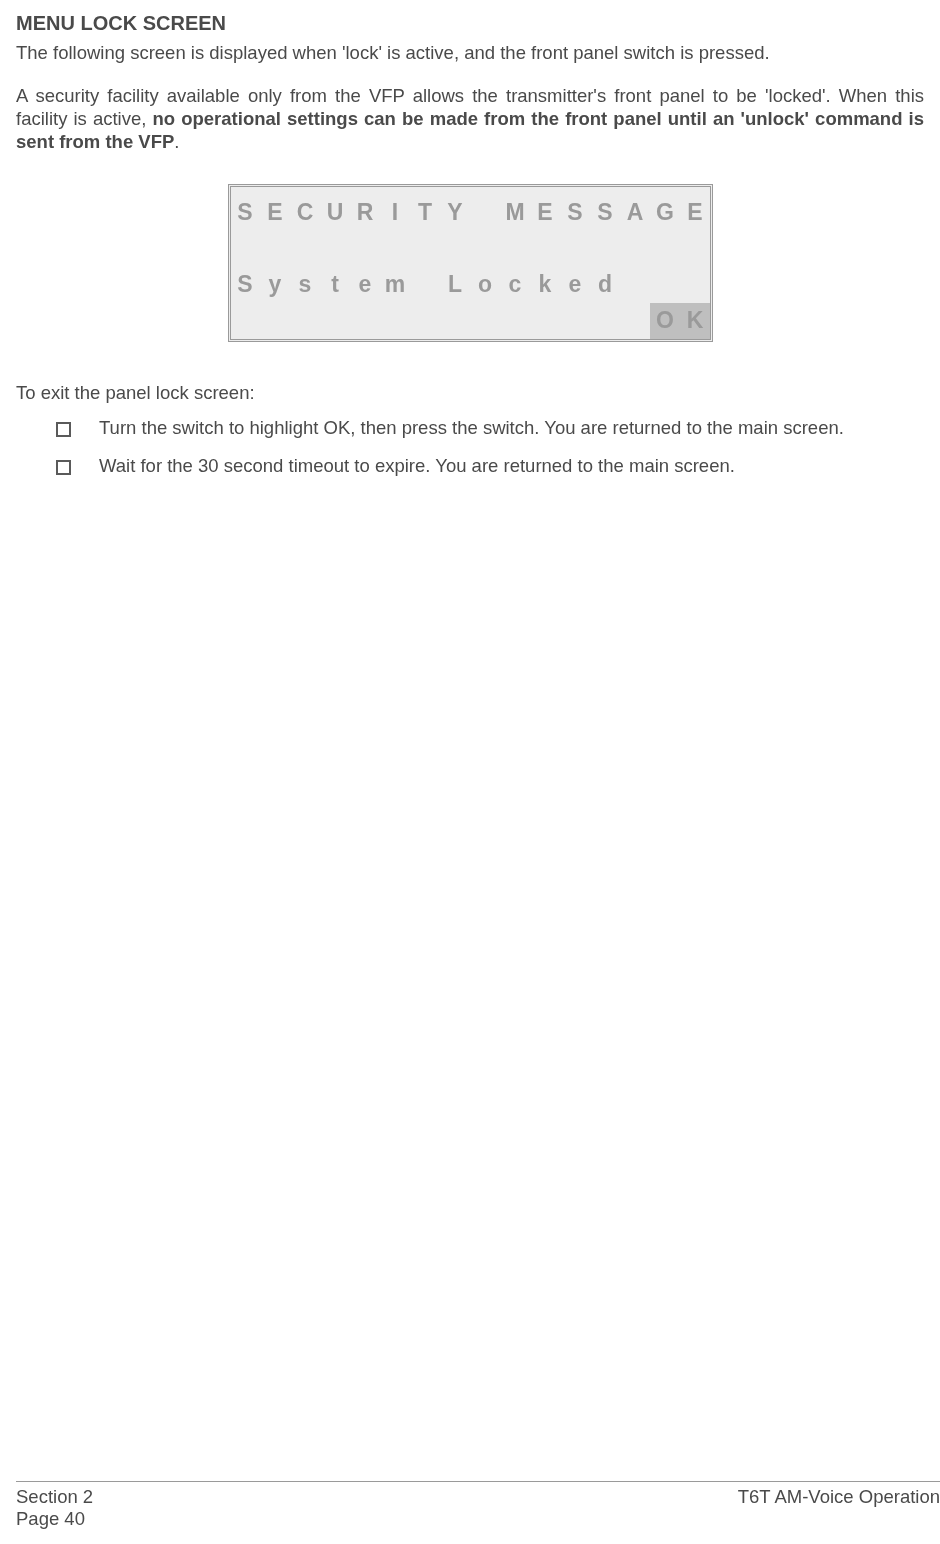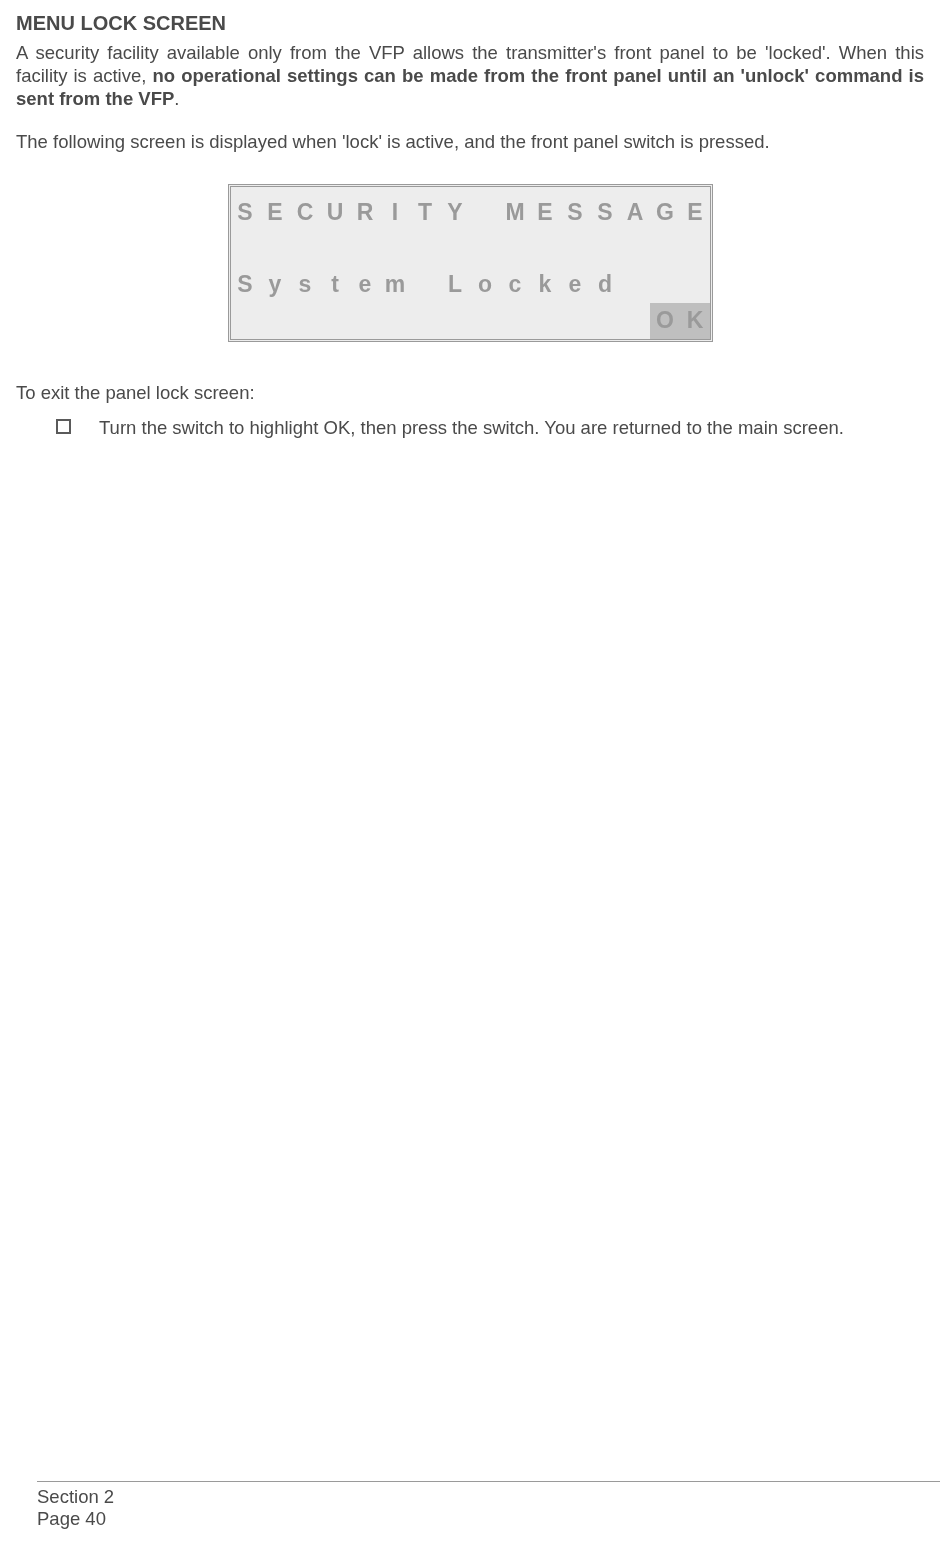--- a/index.html
+++ b/index.html
@@ -60,21 +60,21 @@
   }
   .lcd-cell.hl {
     background: #bfbfbf;
   }
   .instr {
     margin: 16px 0 12px 0;
     color: #4a4a4a;
   }
   .item {
     display: flex;
-    align-items: flex-start;
+    align-items: center;
     margin: 10px 0 14px 0;
     padding-left: 40px;
   }
   .checkbox {
     flex: 0 0 auto;
     width: 15px;
     height: 15px;
     border: 2px solid #5a5a5a;
     box-sizing: border-box;
     margin-top: 3px;
@@ -86,21 +86,20 @@
     line-height: 1.3;
   }
   .or-text {
     margin: 14px 0 14px 0;
   }
   .footer {
     position: absolute;
     left: 16px;
     right: 0;
     bottom: 14px;
-    margin-left: 21px;
   }
   .footer-rule {
     border: none;
     border-top: 1px solid #9a9a9a;
     margin: 0 0 4px 0;
   }
   .footer-row {
     display: flex;
     justify-content: space-between;
     font-size: 18.5px;
@@ -110,25 +109,25 @@
     text-align: left;
   }
 </style>
 </head>
 <body>
 
 <div class="page">
 
   <div class="heading">MENU LOCK SCREEN</div>
 
+  <p class="para">The following screen is displayed when 'lock' is active, and the front panel switch is pressed.</p>
+
   <p class="para">
     <span>A security facility available only from the VFP allows the transmitter's front panel to be 'locked'. When this facility is active, </span><span class="bold">no operational settings can be made from the front panel until an 'unlock' command is sent from the VFP</span><span>.</span>
   </p>
-
-  <p class="para">The following screen is displayed when 'lock' is active, and the front panel switch is pressed.</p>
 
   <div class="lcd-wrap">
     <div class="lcd">
       <div class="lcd-grid" id="lcd-grid">
           <div class="lcd-cell">S</div>
           <div class="lcd-cell">E</div>
           <div class="lcd-cell">C</div>
           <div class="lcd-cell">U</div>
           <div class="lcd-cell">R</div>
           <div class="lcd-cell">I</div>
@@ -196,24 +195,29 @@
 
   <p class="instr">To exit the panel lock screen:</p>
 
   <div class="item">
     <span class="checkbox"></span>
     <div class="item-text">
       <div>Turn the switch to highlight OK, then press the switch. You are returned to the main screen.</div>
     </div>
   </div>
 
+  <div class="item">
+    <span class="checkbox"></span>
+    <div class="item-text">Wait for the 30 second timeout to expire. You are returned to the main screen.</div>
+  </div>
 
   <div class="footer">
     <hr class="footer-rule">
     <div class="footer-row">
       <div class="footer-left">
         <div>Section 2</div>
         <div>Page 40</div>
       </div>
+      <div>T6T AM-Voice Operation</div>
     </div>
   </div>
 
 </div>
 
 </body></html>

